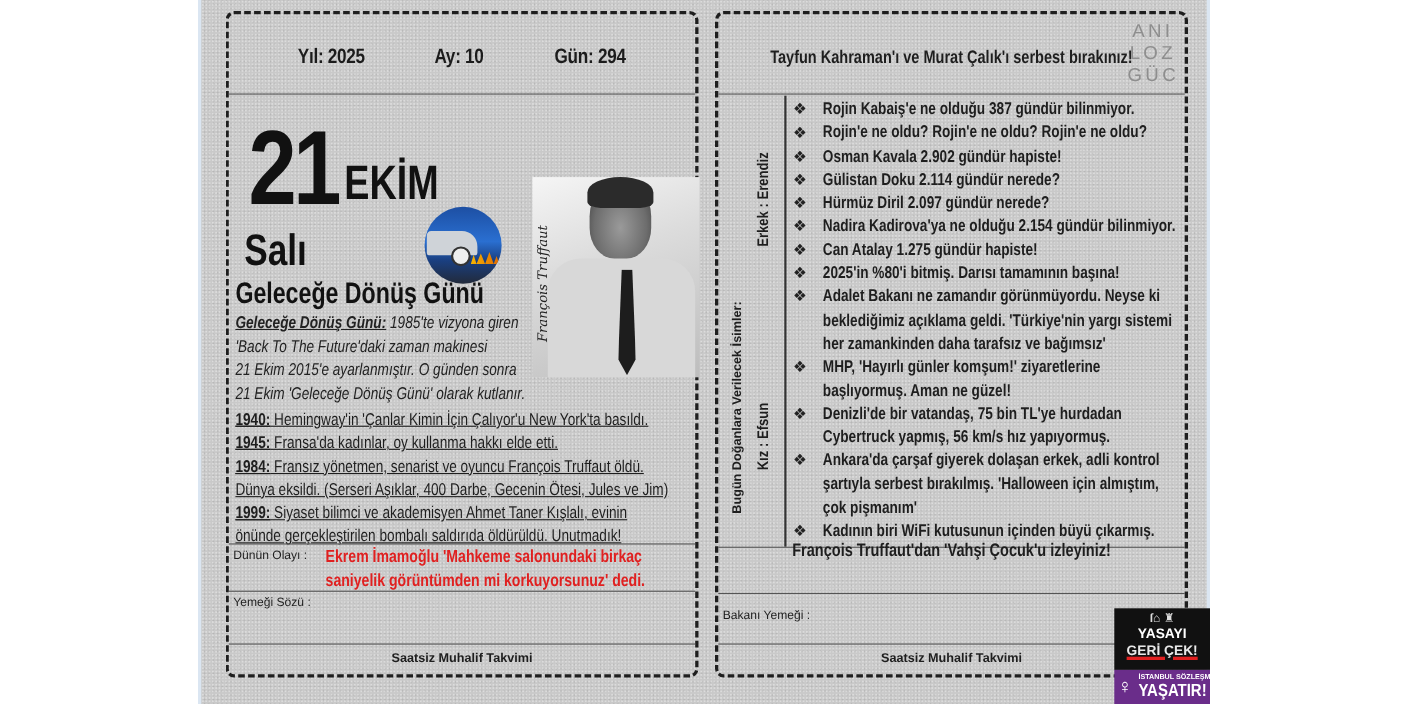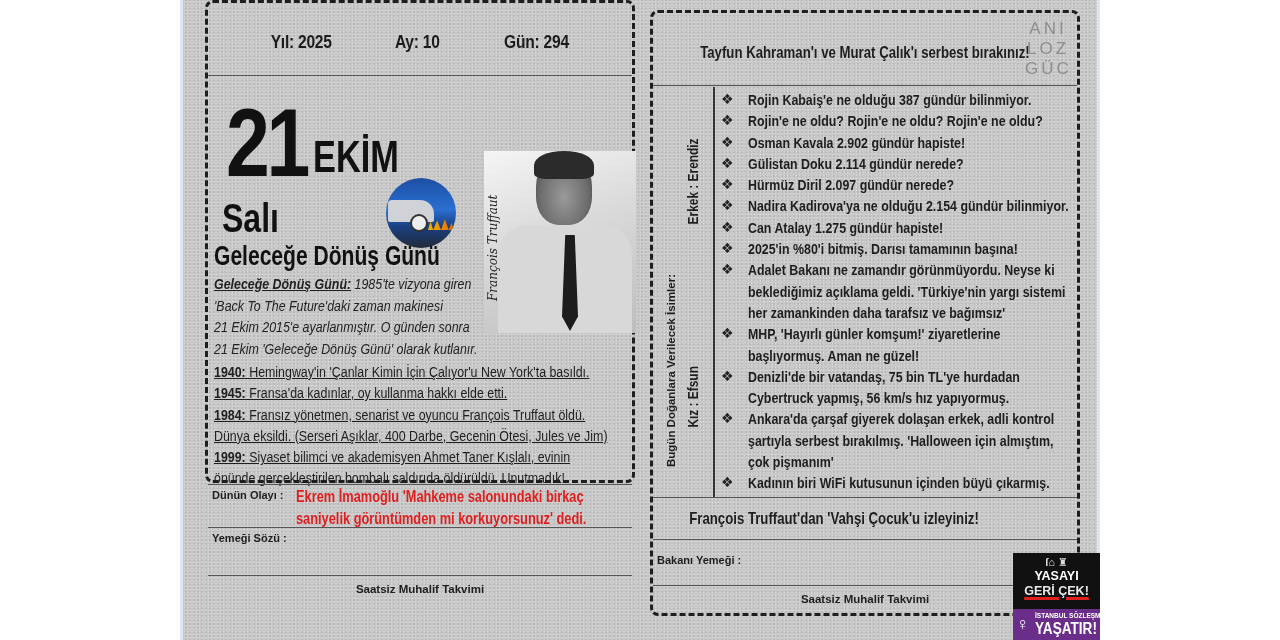--- a/index.html
+++ b/index.html
@@ -15,21 +15,21 @@
       radial-gradient(rgba(0,0,0,0.10) 0.6px, transparent 1px);
     background-size: 3px 3px, 4px 4px;
     background-position: 0 0, 1px 2px;
     border-left:3px solid #dbe6f2;
     border-right:3px solid #dbe6f2;
     box-sizing:border-box;
   }
   .card {
     position:absolute; border:3px dashed #1e1e1e; border-radius:8px; box-sizing:border-box;
   }
-  .card.left { left:22px; top:0; width:430px; height:483px; }
+  .card.left { left:22px; top:10px; width:430px; height:606px; }
   .card.right { left:467px; top:10px; width:430px; height:606px; }
   .hr { position:absolute; left:0; right:0; height:0; border-top:1.5px solid #555; }
 
   
   .ymd { position:absolute; top:28px; left:0; right:0; display:flex; justify-content:center; gap:52px;
          font-size:19px; font-weight:bold; color:#1c1c1c; letter-spacing:-0.3px; }
   .ymd span { transform:scaleX(0.82); display:inline-block; }
   .bigday { position:absolute; left:18px; top:92px; font-size:96px; font-weight:bold; color:#111;
             transform:scaleX(0.82); transform-origin:left top; letter-spacing:-4px; line-height:1; }
   .month { position:absolute; left:105px; top:132px; font-size:44px; font-weight:bold; color:#111;
@@ -55,21 +55,21 @@
                 transform:rotate(-90deg) translate(-90px,0); transform-origin:left top; white-space:nowrap; font-family:"DejaVu Serif",serif; }
 
   .desc { position:absolute; left:6px; top:270px; width:290px; font-size:15.5px; font-style:italic; color:#222; line-height:21.5px; }
   .desc .line { transform:scaleX(0.8); transform-origin:left top; white-space:nowrap; display:block; }
   .desc .kw { font-weight:bold; text-decoration:underline; }
 
   .events { position:absolute; left:6px; top:358px; width:420px; font-size:15.5px; color:#1e1e1e; line-height:21.3px;text-decoration:underline; }
   .events .line { transform:scaleX(0.8); transform-origin:left top; white-space:nowrap; display:block; }
   .events .yr { font-weight:bold; text-decoration:underline; }
 
-  .label-sm { font-size:11px; font-weight:bold; color:#1e1e1e; position:absolute; white-space:nowrap; }
+  .label-sm { font-size:11px; font-weight:normal; color:#1e1e1e; position:absolute; white-space:nowrap; }
   .olay-text { position:absolute; left:88px; top:483px; font-size:16px; font-weight:bold; color:#e02020; line-height:22px; }
   .olay-text .line { transform:scaleX(0.8); transform-origin:left top; display:block; white-space:nowrap; }
   .soz-text { position:absolute; left:86px; top:527px; font-size:16.5px; color:#1e1e1e; line-height:22px; }
   .soz-text .line { transform:scaleX(0.8); transform-origin:left top; display:block; white-space:nowrap; }
   .soz-text .author { font-style:italic; }
   .footer { position:absolute; left:0; right:0; text-align:center; font-size:11.5px; font-weight:bold; color:#1e1e1e; }
 
   
   .headline { position:absolute; left:0; right:0; top:30px; text-align:center; font-size:16.5px; font-weight:bold; color:#1e1e1e; }
   .headline span { display:inline-block; transform:scaleX(0.8); white-space:nowrap; }
@@ -80,21 +80,21 @@
                  transform:rotate(-90deg); transform-origin:left top; white-space:nowrap; }
   .name-erkek { position:absolute; left:32px; top:145px; font-size:14px; color:#1e1e1e; font-weight:bold; transform:rotate(-90deg); transform-origin:left top; white-space:nowrap; }
   .name-kiz { position:absolute; left:32px; top:346px; font-size:14px; color:#1e1e1e; font-weight:bold; transform:rotate(-90deg); transform-origin:left top; white-space:nowrap; }
   .name-kiz span, .name-erkek span { display:inline-block; transform:scaleX(0.85); }
 
   .news { position:absolute; left:68px; top:76px; width:356px; font-size:15.5px; color:#1e1e1e; line-height:21.3px; margin:0; padding:0; list-style:none; }
   .news li { position:relative; padding-left:27px; }
   .news .bullet { position:absolute; left:0; top:0; font-size:14px; color:#222; }
   .news .line { transform:scaleX(0.8); transform-origin:left top; display:block; white-space:nowrap; font-weight:bold; }
 
-  .film { position:absolute; left:0; right:0; top:496px; font-size:16.5px; font-weight:bold; color:#1e1e1e; }
+  .film { position:absolute; left:0; right:0; top:478px; text-align:center; font-size:16.5px; font-weight:bold; color:#1e1e1e; }
   .film span { display:inline-block; transform:scaleX(0.8); white-space:nowrap; }
   .yemek-text { position:absolute; left:140px; top:529px; width:160px; text-align:center; font-size:16px; color:#1e1e1e; line-height:21px; }
   .yemek-text .line { display:block; transform:scaleX(0.8); white-space:nowrap; }
 
   .promo { position:absolute; left:830px; top:553px; width:87px; }
   .promo .top { background:#111; height:56px; text-align:center; color:#fff; font-weight:bold; font-size:12.5px; line-height:15px; padding-top:2px; box-sizing:border-box; }
   .promo .top .icon { display:block; height:14px; color:#ddd; font-size:11px; }
   .promo .top .red { color:#e8e8e8; text-decoration:underline; text-decoration-color:#e02020; text-decoration-thickness:3px; }
   .promo .bottom { background:#6a2d8a; height:32px; color:#fff; position:relative; }
   .promo .bottom .small { position:absolute; left:22px; top:3px; font-size:6.5px; font-weight:bold; white-space:nowrap; }

